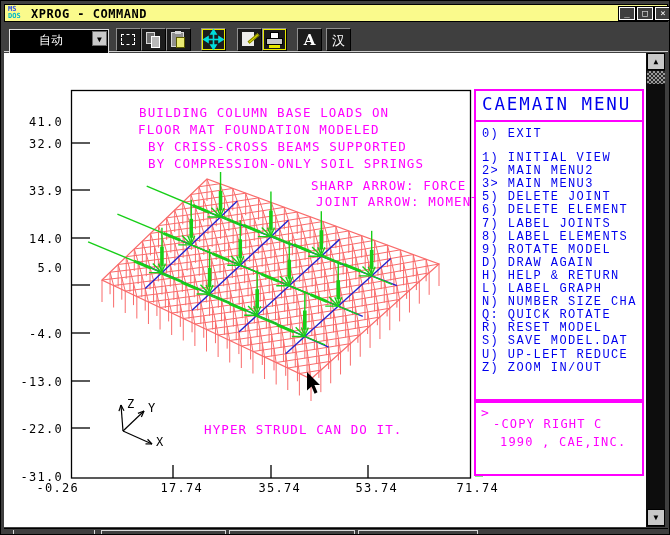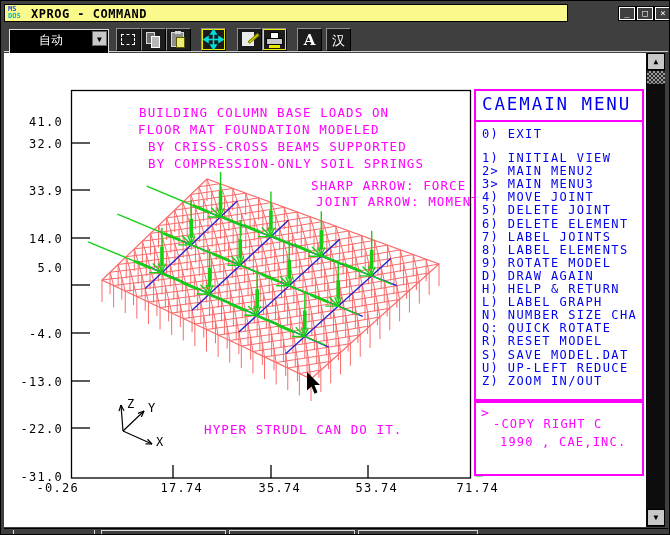--- a/index.html
+++ b/index.html
@@ -1,21 +1,21 @@
 <!DOCTYPE html>
 <html><head>
 <meta charset="utf-8">
 <style>
   html,body{margin:0;padding:0;background:#888;}
   *{box-sizing:border-box;}
   .page{position:relative;width:670px;height:535px;background:#3f3f3f;
         font-family:"DejaVu Sans Mono","Liberation Mono",monospace;
         overflow:hidden;border:1px solid #000;}
   
-  .titlebar{position:absolute;left:3px;top:3px;width:564px;height:18px;background:#fafa8c;
+  .titlebar{position:absolute;left:3px;top:3px;width:664px;height:18px;background:#fafa8c;
             border:1px solid #000;display:flex;align-items:center;}
   .win-icon{position:absolute;left:3px;top:1px;width:20px;height:15px;line-height:7px;
             font-size:7px;font-weight:bold;text-align:left;cursor:default;}
   .win-icon .ms{color:#2c50e8;display:block;}
   .win-icon .dos{color:#00b8c8;display:block;}
   .title-text{position:absolute;left:26px;top:2px;font-size:12px;font-weight:bold;color:#000;
               letter-spacing:0.5px;}
   .win-btn{position:absolute;top:2px;width:16px;height:13px;background:#3f3f3f;border:1px solid #fff;
            color:#fff;font-size:9px;line-height:11px;text-align:center;outline:1px solid #000;}
   .btn-min{left:614px;} .btn-max{left:632px;} .btn-close{left:650px;}
@@ -52,21 +52,21 @@
   .mag{color:#ff00ff;}
   .overlay-text{position:absolute;font-size:12.5px;letter-spacing:1.1px;white-space:pre;}
   .axis-label{position:absolute;font-size:12px;letter-spacing:1.3px;color:#000;}
   .ytick-label{width:50px;text-align:right;}
   .xtick-label{width:60px;text-align:right;}
   .triad-label{position:absolute;font-size:12px;color:#000;}
   
   .menu-box{position:absolute;left:473px;top:88px;width:170px;height:312px;border:2px solid #ff00ff;background:#fff;}
   .menu-title{position:absolute;left:481px;top:93px;font-size:17.5px;letter-spacing:1.9px;color:#0000ee;white-space:pre;}
   .menu-divider{position:absolute;left:473px;top:119px;width:170px;height:0;border-top:2px solid #ff00ff;}
-  .menu-list{position:absolute;left:481px;top:127px;}
+  .menu-list{position:absolute;left:481px;top:127px;font-family:Liberation Mono, monospace;}
   .menu-item{height:13.1px;line-height:13.1px;font-size:12px;letter-spacing:1.4px;color:#0000ee;white-space:pre;}
   .menu-item:first-child{margin-bottom:11px;}
   .copyright-box{position:absolute;left:473px;top:400px;width:170px;height:75px;border:2px solid #ff00ff;background:#fff;}
   .copy-prompt{position:absolute;left:480px;top:404px;font-size:13px;color:#ff00ff;}
   .copy-line1{position:absolute;left:492px;top:416px;font-size:12px;letter-spacing:1.2px;color:#ff00ff;white-space:pre;}
   .copy-line2{position:absolute;left:499px;top:434px;font-size:12px;letter-spacing:1.2px;color:#ff00ff;white-space:pre;}
   
   .vscroll{position:absolute;left:644px;top:52px;width:20px;height:474px;background:#0d0d0d;border-left:1px solid #fff;}
   .vs-btn{position:absolute;left:1px;width:18px;height:17px;background:#c8c8c8;border:1px solid #000;
           color:#000;font-size:8px;line-height:15px;text-align:center;}
@@ -1052,21 +1052,20 @@
     </div>
 
   <div class="menu-box"></div>
   <div class="menu-title">CAEMAIN MENU</div>
   <div class="menu-divider"></div>
   <div class="menu-list" id="menu-list">
       <div class="menu-item">0) EXIT</div>
       <div class="menu-item">1) INITIAL VIEW</div>
       <div class="menu-item">2&gt; MAIN MENU2</div>
       <div class="menu-item">3&gt; MAIN MENU3</div>
-      <div class="menu-item">4) MOVE JOINT</div>
       <div class="menu-item">5) DELETE JOINT</div>
       <div class="menu-item">6) DELETE ELEMENT</div>
       <div class="menu-item">7) LABEL JOINTS</div>
       <div class="menu-item">8) LABEL ELEMENTS</div>
       <div class="menu-item">9) ROTATE MODEL</div>
       <div class="menu-item">D) DRAW AGAIN</div>
       <div class="menu-item">H) HELP &amp; RETURN</div>
       <div class="menu-item">L) LABEL GRAPH</div>
       <div class="menu-item">N) NUMBER SIZE CHA</div>
       <div class="menu-item">Q: QUICK ROTATE</div>

